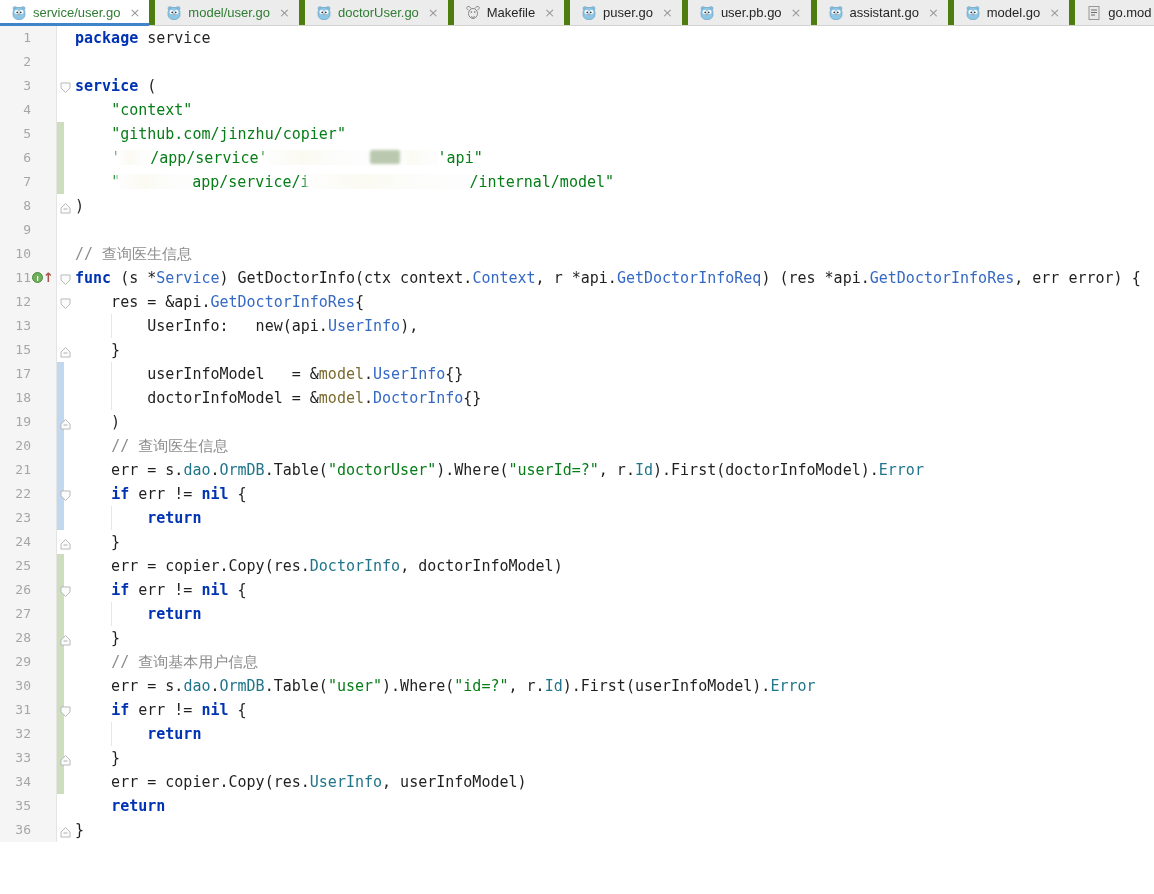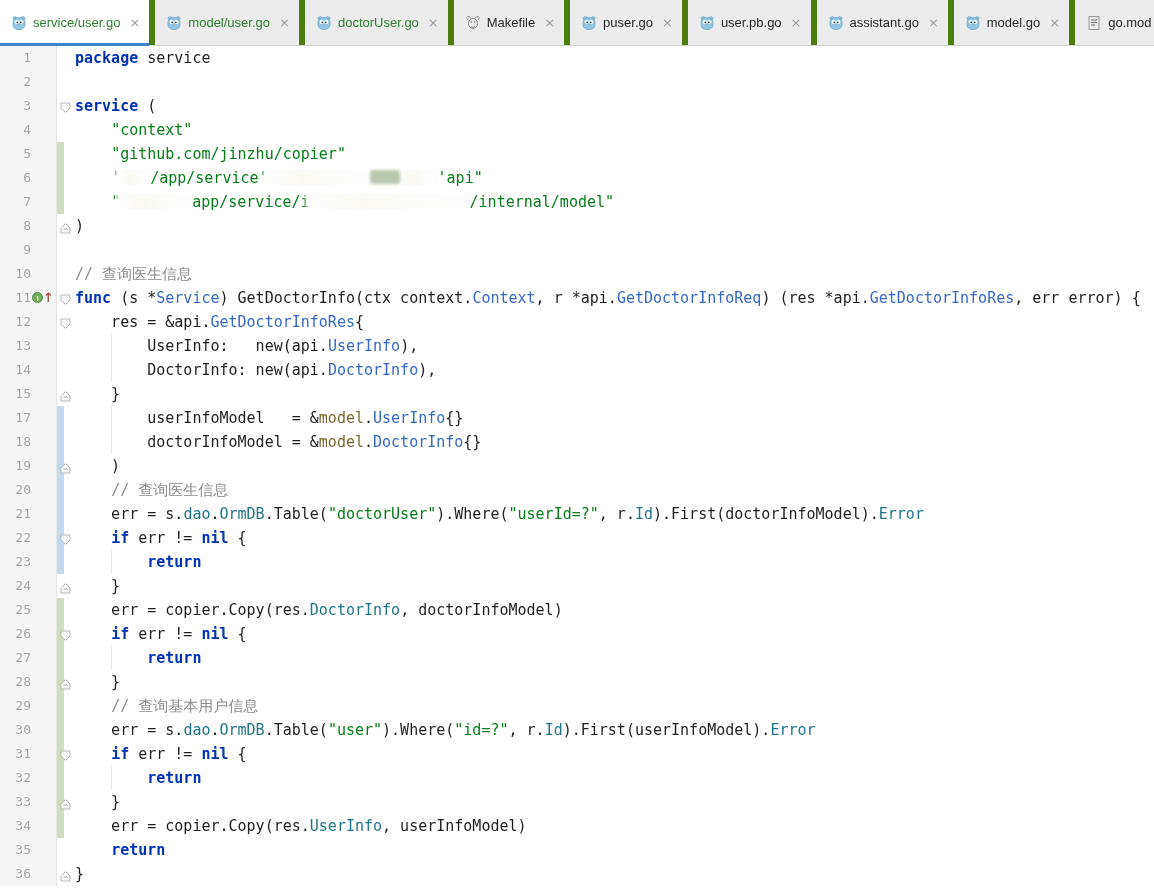--- a/index.html
+++ b/index.html
@@ -2,21 +2,21 @@
 <html><head>
 <meta charset="utf-8">
 <style>
   html,body{margin:0;padding:0;}
   body{
     width:1154px;height:894px;overflow:hidden;background:#ffffff;
     font-family:"Liberation Sans", sans-serif;
   }
   
   .tabbar{
-    height:46px;background:#ececec;display:flex;align-items:stretch;
+    height:26px;background:#ececec;display:flex;align-items:stretch;
     border-bottom:1px solid #d3d3d3;box-sizing:border-box;
     font-size:13px;color:#262626;white-space:nowrap;
   }
   .tab{
     display:flex;align-items:center;gap:6px;padding:0 9px 0 11px;
     position:relative;box-sizing:border-box;cursor:default;
   }
   .tab + .tab{border-left:6px solid #4d7c0f;}
   .tab.active{background:#ffffff;}
   .tab.active::after{
@@ -308,27 +308,20 @@
     </div>
     <div class="line">
       <div class="gutter">
         <span class="num">13</span>
       </div>
       <div class="codearea"><span class="tk-pl">        UserInfo:   new(api.</span><span class="tk-typ">UserInfo</span><span class="tk-pl">),</span></div>
       <span class="guide"></span>
     </div>
     <div class="line">
       <div class="gutter">
-        <span class="num">14</span>
-      </div>
-      <div class="codearea"><span class="tk-pl">        DoctorInfo: new(api.</span><span class="tk-typ">DoctorInfo</span><span class="tk-pl">),</span></div>
-      <span class="guide"></span>
-    </div>
-    <div class="line">
-      <div class="gutter">
         <span class="num">15</span>
       </div>
       <span class="fold"><svg width="11" height="12" viewBox="0 0 11 12">
           <path d="M1 11 h9 V6 L5.5 1.5 L1 6 z" fill="#fcfcfc" stroke="#b8b8b8"></path>
           <line x1="3.5" y1="7" x2="7.5" y2="7" stroke="#b0b0b0"></line>
         </svg></span>
       <div class="codearea"><span class="tk-pl">    }</span></div>
     </div>
     <div class="line">
       <div class="gutter">

